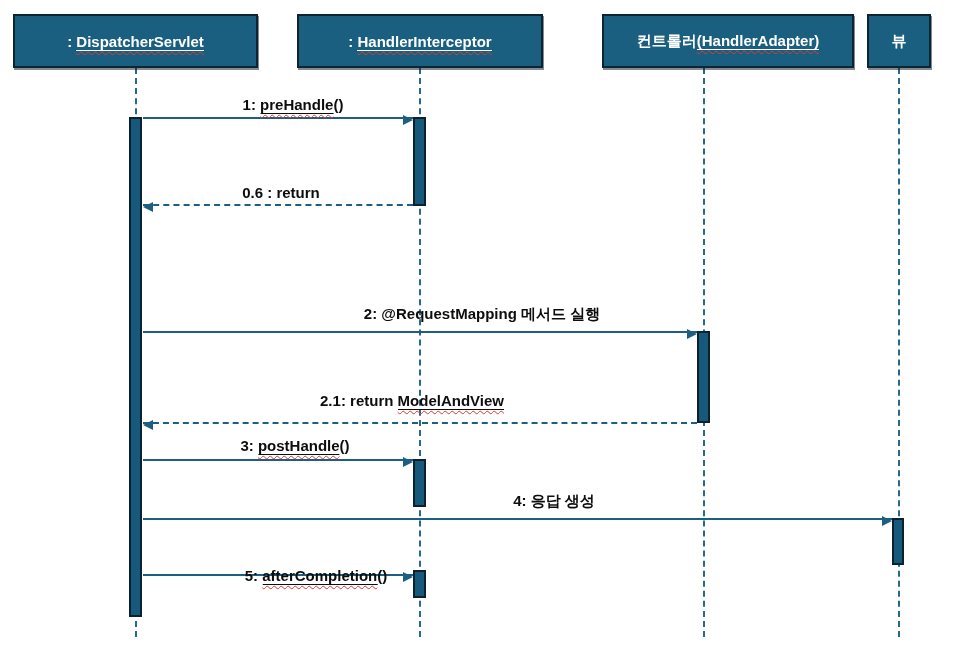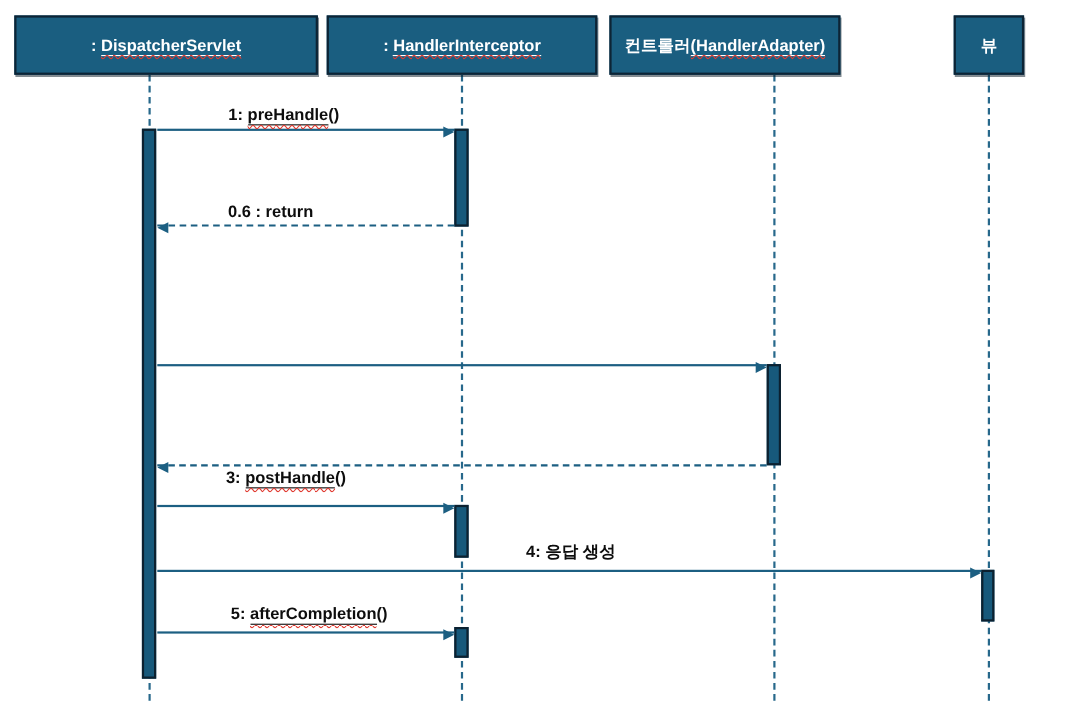--- a/index.html
+++ b/index.html
@@ -26,44 +26,44 @@
   .arrow{position:absolute;height:0;border-top:2px solid var(--line);z-index:4;}
   .arrow.dashed{border-top-style:dashed;}
   .head{position:absolute;width:0;height:0;top:-4px;}
   .head.right{right:0;border-left:10px solid var(--line);
     border-top:5px solid transparent;border-bottom:5px solid transparent;}
   .head.left{left:0;border-right:10px solid var(--line);
     border-top:5px solid transparent;border-bottom:5px solid transparent;}
 
   .msg{position:absolute;font-size:15px;color:var(--label-text);
     white-space:nowrap;z-index:5;}
-  .msg.centered{transform:translateX(-50%);}
+  .msg.centered{transform:translateX(-50%);margin-left:35px;}
 
   .ul{border-bottom:1.5px solid currentColor;}
   .sq{text-decoration-line:underline;text-decoration-style:wavy;
     text-decoration-color:var(--squiggle);text-decoration-thickness:1px;
     text-underline-offset:4px;}
 </style>
 </head>
 <body>
 
 <div class="canvas">
 
   <div class="lifeline" style="left:135px"></div>
   <div class="lifeline" style="left:419px"></div>
   <div class="lifeline" style="left:703px"></div>
   <div class="lifeline" style="left:898px"></div>
 
-  <div class="pbox" style="left:13px;width:276px">
+  <div class="pbox" style="left:13px;width:245px">
     <span><span>: </span><span class="ul sq">DispatcherServlet</span><span></span></span>
   </div>
   <div class="pbox" style="left:297px;width:246px">
     <span><span>: </span><span class="ul sq">HandlerInterceptor</span><span></span></span>
   </div>
-  <div class="pbox" style="left:554px;width:210px">
+  <div class="pbox" style="left:602px;width:252px">
     <span><span>컨트롤러</span><span class="ul sq">(HandlerAdapter)</span><span></span></span>
   </div>
   <div class="pbox" style="left:867px;width:64px">
     <span><span>뷰</span><span class="ul sq"></span><span></span></span>
   </div>
 
   <div class="act" style="left:129px;top:117px;height:500px"></div>
   <div class="act" style="left:413px;top:117px;height:89px"></div>
   <div class="act" style="left:697px;top:331px;height:92px"></div>
   <div class="act" style="left:413px;top:459px;height:48px"></div>
@@ -91,23 +91,29 @@
   <div class="arrow" style="left:143px;top:574px;width:270px">
     <span class="head right"></span>
   </div>
 
   <div class="msg centered" style="left:258px;top:96px">
     <span>1: </span><span class="ul sq">preHandle</span><span>()</span>
   </div>
   <div class="msg centered" style="left:246px;top:184px">
     <span>0.6 : return</span><span class="ul sq"></span><span></span>
   </div>
-  <div class="msg centered" style="left:260px;top:426px">
+  <div class="msg centered" style="left:447px;top:305px">
+    <span>2: @RequestMapping 메서드 실행</span><span class="ul sq"></span><span></span>
+  </div>
+  <div class="msg centered" style="left:377px;top:392px">
+    <span>2.1: return </span><span class="ul sq">ModelAndView</span><span></span>
+  </div>
+  <div class="msg centered" style="left:260px;top:437px">
     <span>3: </span><span class="ul sq">postHandle</span><span>()</span>
   </div>
   <div class="msg centered" style="left:519px;top:492px">
     <span>4: 응답 생성</span><span class="ul sq"></span><span></span>
   </div>
-  <div class="msg centered" style="left:281px;top:550px">
+  <div class="msg centered" style="left:281px;top:567px">
     <span>5: </span><span class="ul sq">afterCompletion</span><span>()</span>
   </div>
 
 </div>
 
 </body></html>

